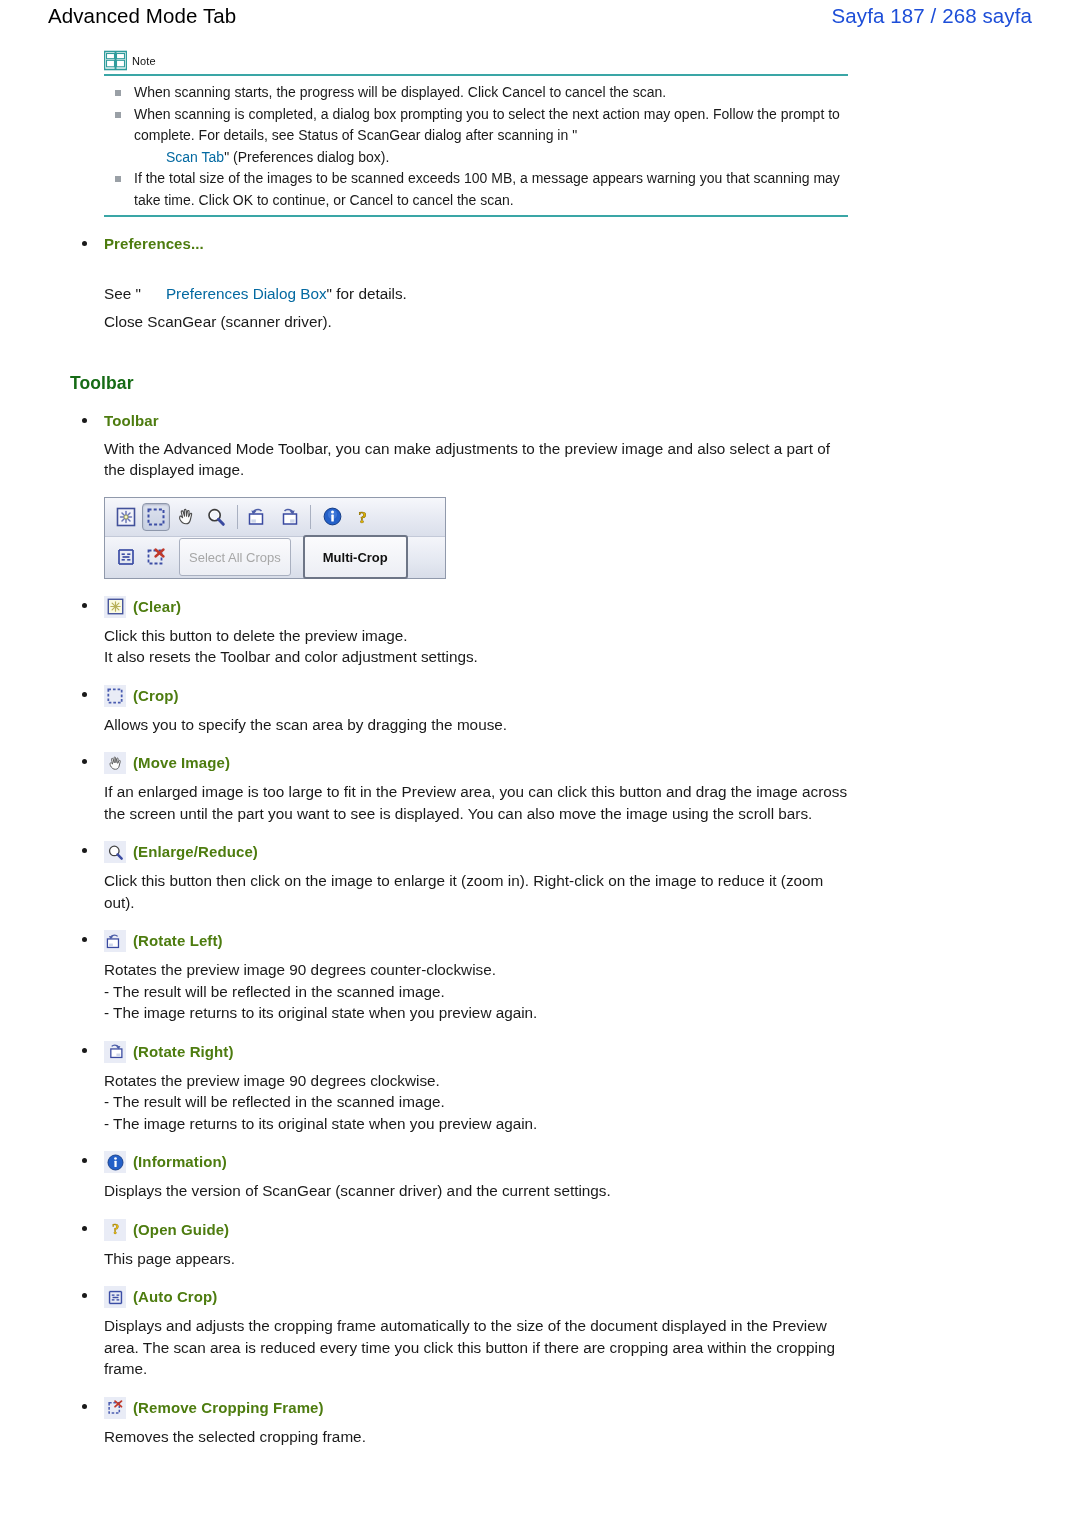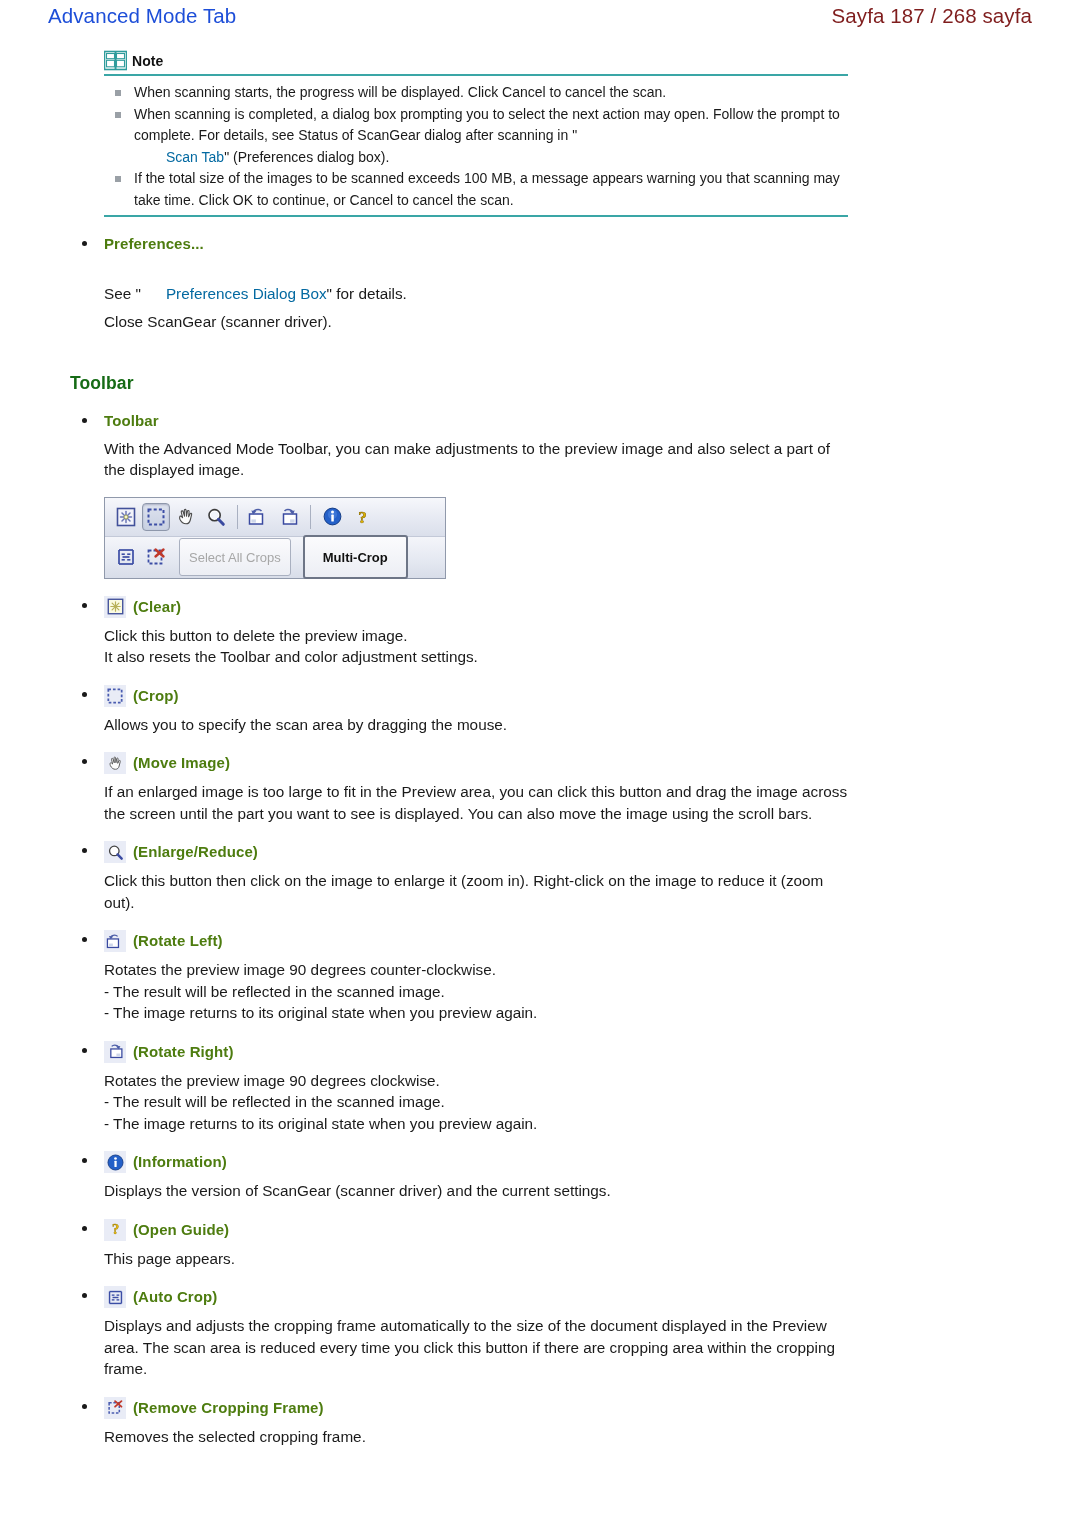--- a/index.html
+++ b/index.html
@@ -22,27 +22,27 @@
     top: 0; left: 0; right: 0;
     height: 36px;
     padding: 4px 48px 0 48px;
     display: flex;
     align-items: flex-start;
     justify-content: space-between;
   }
   .header-title {
     font-size: 20.5px;
     letter-spacing: 0.1px;
-    color: #1d4ed8;
+    color: #000000;
     white-space: nowrap;
   }
   .header-page {
     font-size: 20.5px;
     letter-spacing: 0.1px;
-    color: #7f1d1d;
+    color: #1d4ed8;
     white-space: nowrap;
   }
 
   
   .content {
     position: absolute;
     top: 44px;
     left: 0;
     width: 1080px;
   }
@@ -57,22 +57,22 @@
     align-items: center;
     gap: 5px;
     padding-bottom: 3px;
   }
   .note-icon {
     width: 23px; height: 21px;
     display: block;
     flex: 0 0 auto;
   }
   .note-label {
-    font-size: 14px;
-    font-weight: bold;
+    font-size: 11px;
+    font-weight: normal;
     color: #111;
     letter-spacing: 0.1px;
     text-align: center;
   }
   .note-rule {
     height: 2px;
     background: #3aa6a6;
     width: 744px;
   }
   .note-body {

